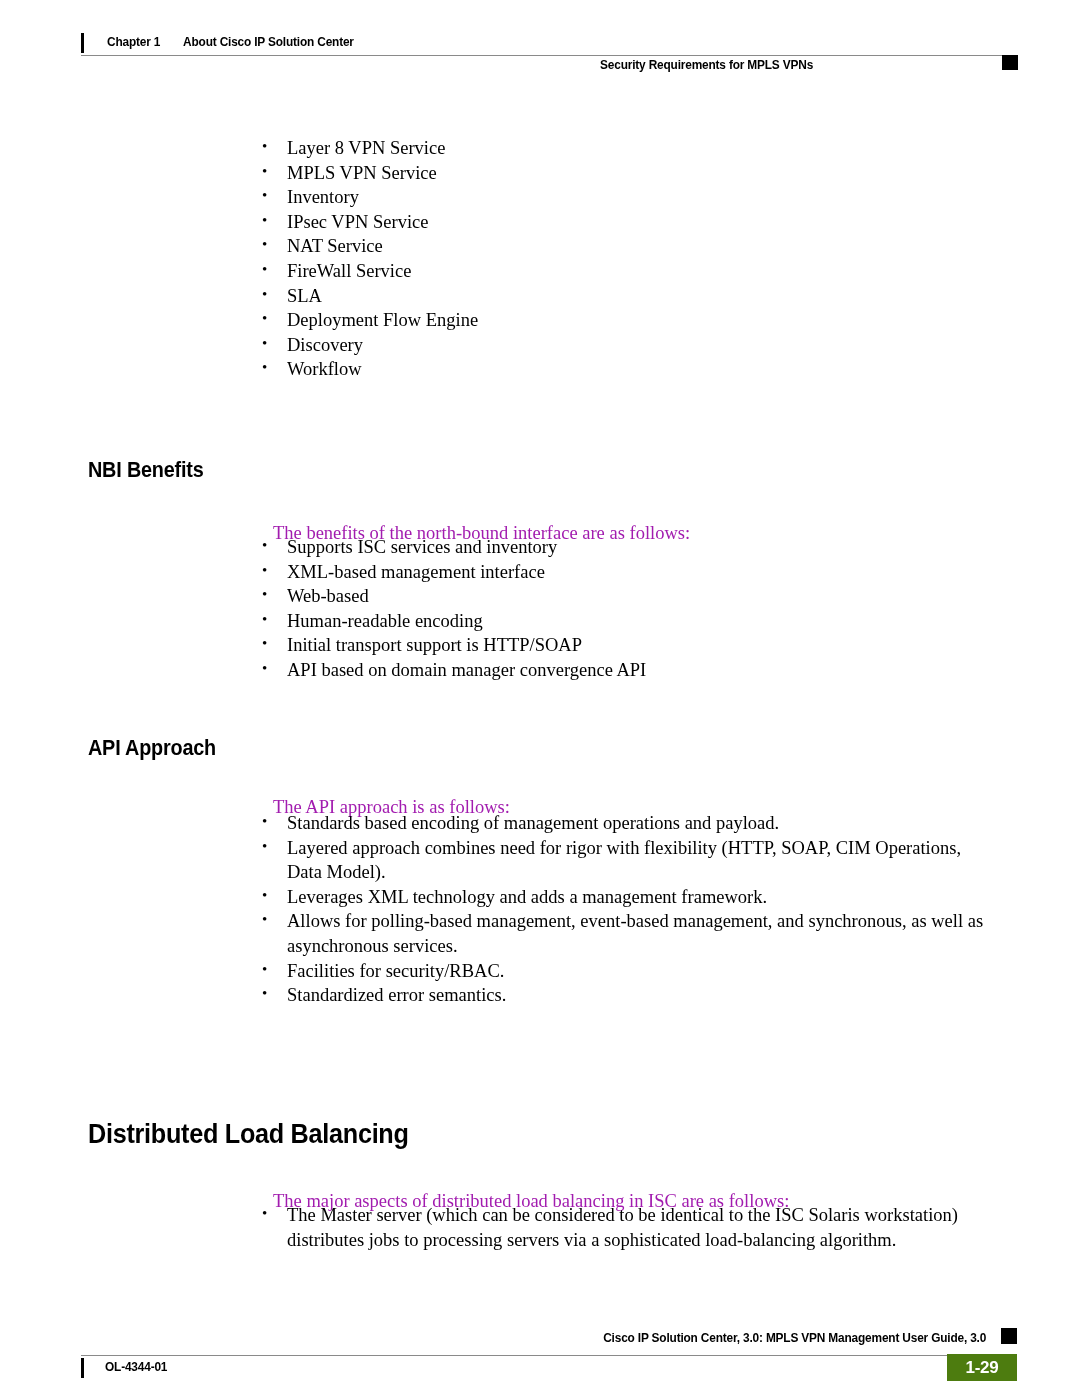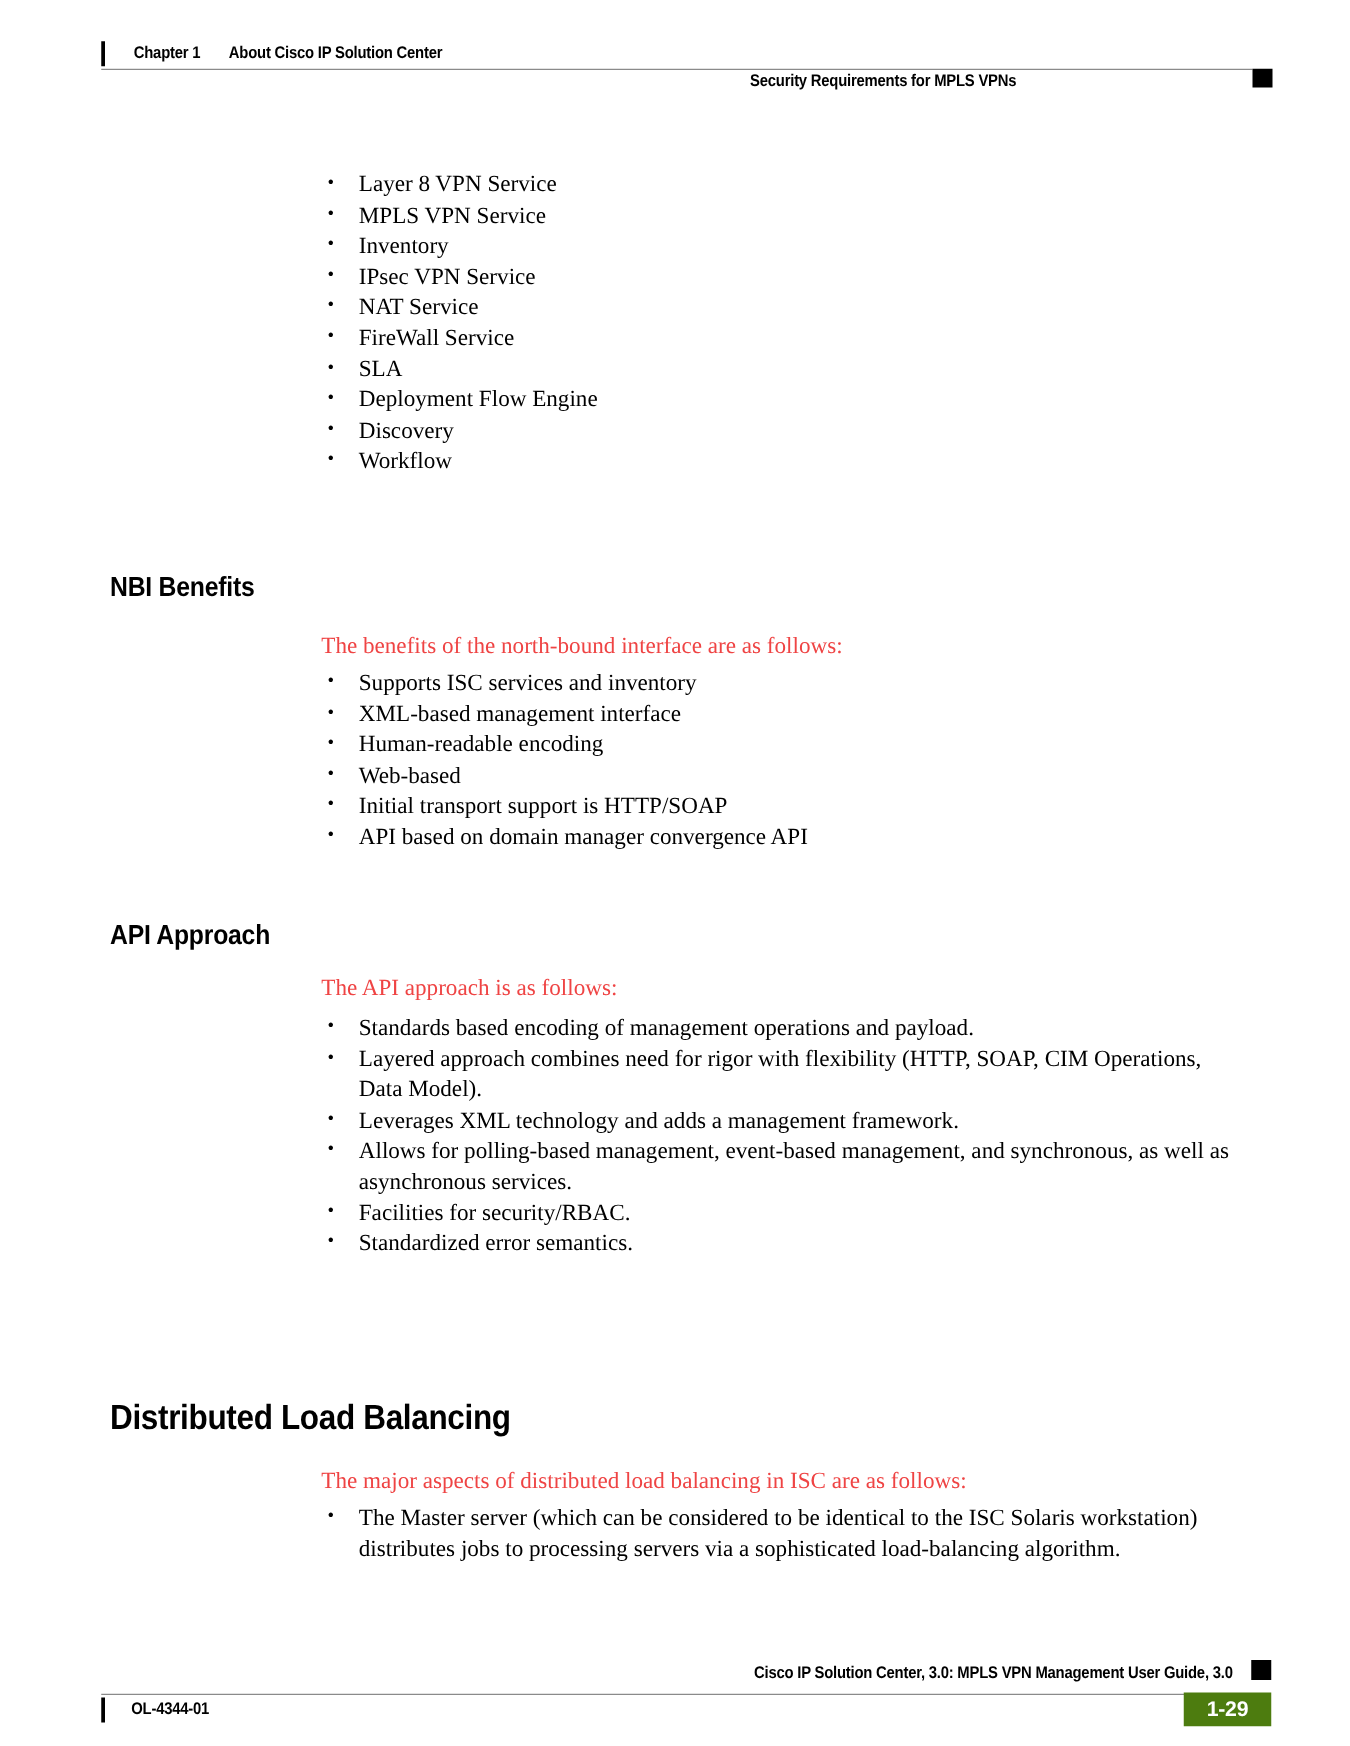--- a/index.html
+++ b/index.html
@@ -100,24 +100,24 @@
     font-family: "Liberation Sans Narrow", "Liberation Sans", sans-serif;
     font-weight: bold;
     font-size: 22px;
     letter-spacing: -0.2px;
     line-height: 1.1;
     transform: scaleX(0.9);
     transform-origin: left center;
   }
 
   .body-p {
-    margin: 0;
+    margin: 16px;
     font-size: 18.5px;
     line-height: 1.32;
-    color: #ef4444;
+    color: #a21caf;
   }
 
   ul.bl {
     list-style: none;
     margin: 0;
     padding: 0;
   }
   ul.bl > li {
     position: relative;
     font-size: 18.5px;
@@ -238,22 +238,22 @@
     <li>Workflow</li>
   </ul>
 
   <h2 class="sec2 abs" style="left:88px; top:458px;">NBI Benefits</h2>
 
   <p class="body-p abs" style="left:257px; top:505px; width:700px;">The benefits of the north-bound interface are as follows:</p>
 
   <ul class="bl abs" style="left:252px; top:535px; width:700px;">
     <li>Supports ISC services and inventory</li>
     <li>XML-based management interface</li>
+    <li>Web-based</li>
     <li>Human-readable encoding</li>
-    <li>Web-based</li>
     <li>Initial transport support is HTTP/SOAP</li>
     <li>API based on domain manager convergence API</li>
   </ul>
 
   <h2 class="sec2 abs" style="left:88px; top:736px;">API Approach</h2>
 
   <p class="body-p abs" style="left:257px; top:779px; width:700px;">The API approach is as follows:</p>
 
   <ul class="bl abs" style="left:252px; top:811px; width:735px;">
     <li>Standards based encoding of management operations and payload.</li>

